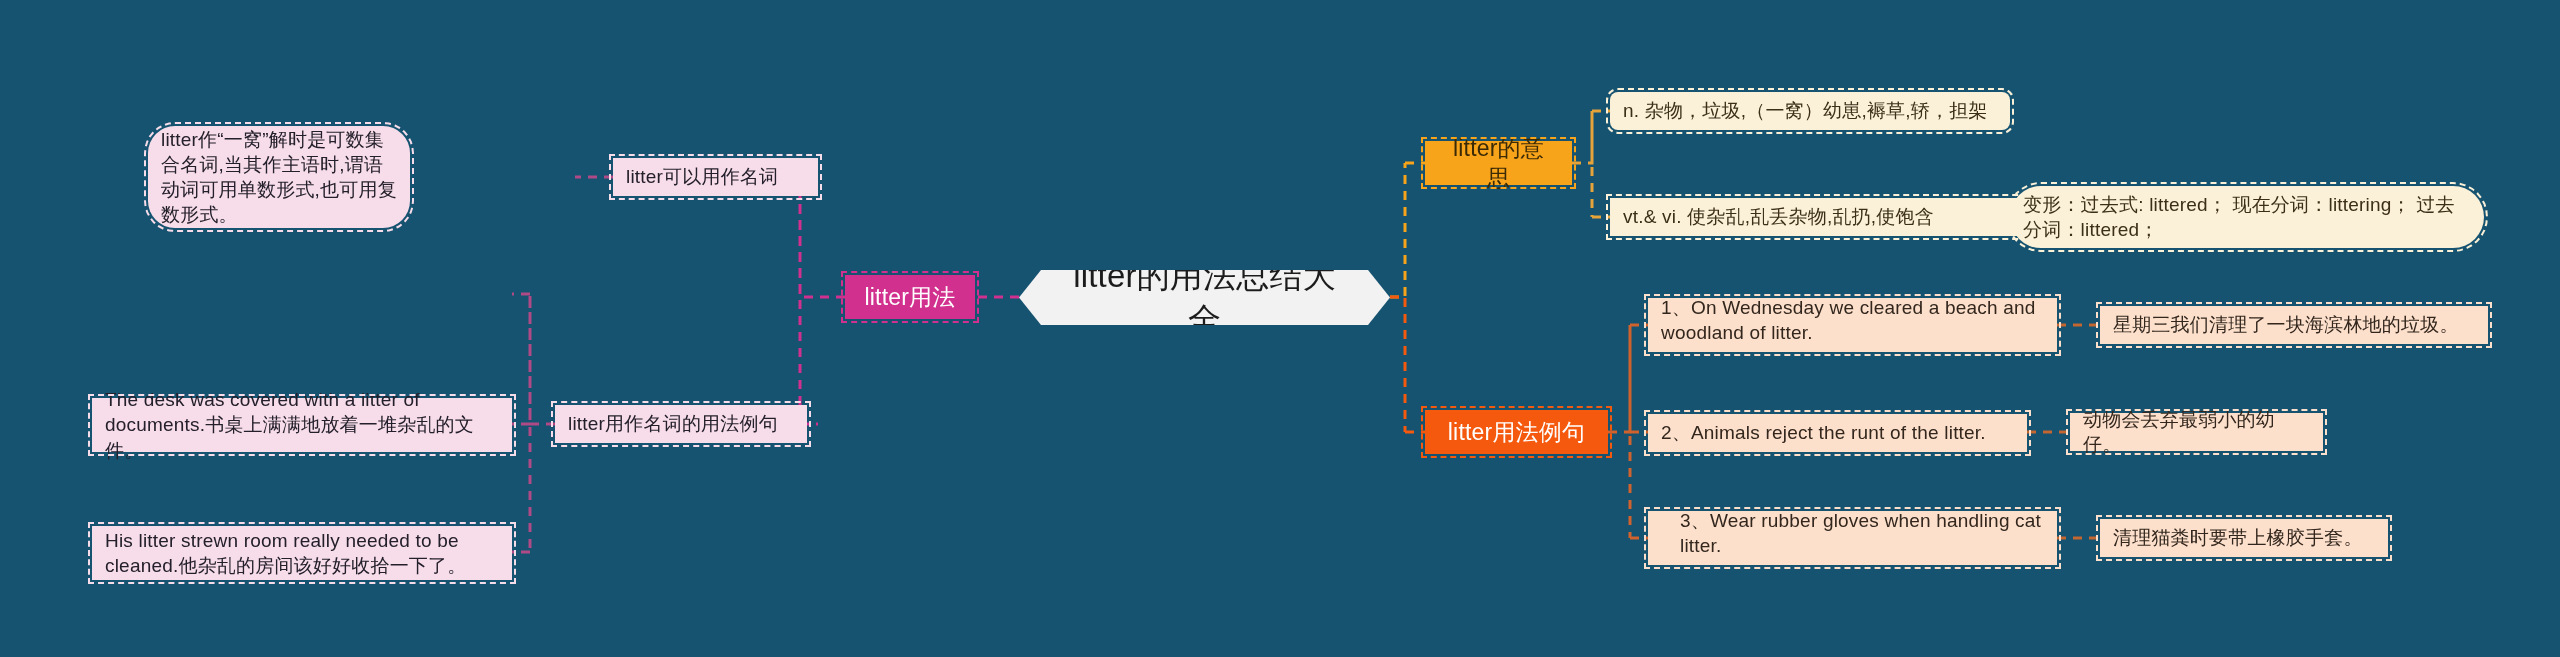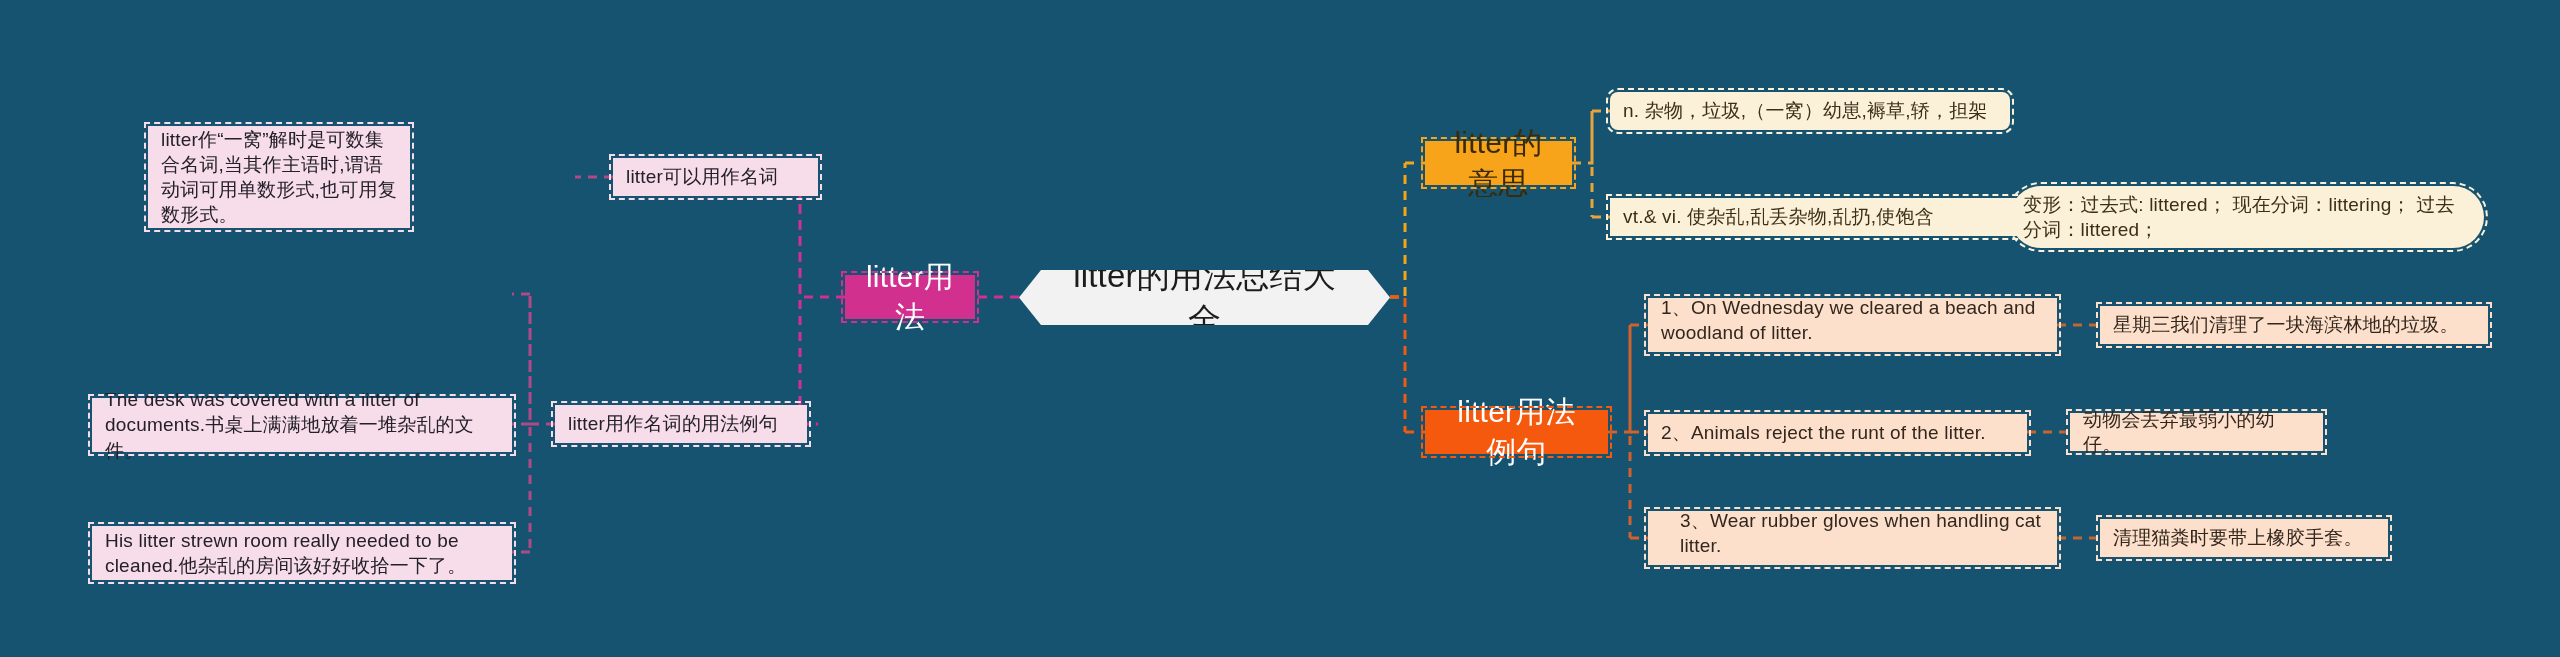--- a/index.html
+++ b/index.html
@@ -46,21 +46,21 @@
     font-size: 33px;
     justify-content: center;
     text-align: center;
     padding: 10px 40px;
     clip-path: polygon(22px 0, calc(100% - 22px) 0, 100% 50%, calc(100% - 22px) 100%, 22px 100%, 0 50%);
   }
 
   
   .branch {
     color: #ffffff;
-    font-size: 30px;
+    font-size: 23px;
     padding: 9px 16px;
     justify-content: center;
     text-align: center;
     border: 2px dashed rgba(255,255,255,0.0);
   }
   .branch.pink   { background: #d1308f; outline: 2px dashed #d1308f; outline-offset: 2px; }
   .branch.amber  { background: #f8a41b; color: #3b2a06; outline: 2px dashed #f8a41b; outline-offset: 2px; }
   .branch.orange { background: #f4590e; outline: 2px dashed #f4590e; outline-offset: 2px; }
 
   
@@ -137,21 +137,21 @@
   </div>
 
   <div class="node branch pink" style="left:845px; top:275px; width:130px; height:44px;">
     <span>litter用法</span>
   </div>
 
   <div class="node leaf pinkbox tight" style="left:613px; top:158px; width:205px; height:38px;align-items:center;">
     <span>litter可以用作名词</span>
   </div>
 
-  <div class="node leaf pinkbox" style="left:148px; top:126px; width:262px; height:102px;">
+  <div class="node leaf pinkbox" style="left:148px; top:126px; width:262px; height:102px;border-radius:27px;">
     <span>litter作“一窝”解时是可数集合名词,当其作主语时,谓语动词可用单数形式,也可用复数形式。</span>
   </div>
 
   <div class="node leaf pinkbox tight" style="left:555px; top:405px; width:252px; height:38px;">
     <span>litter用作名词的用法例句</span>
   </div>
 
 
   <div class="node leaf pinkbox" style="left:92px; top:398px; width:420px; height:54px;">
     <span>The desk was covered with a litter of documents.书桌上满满地放着一堆杂乱的文件。</span>

